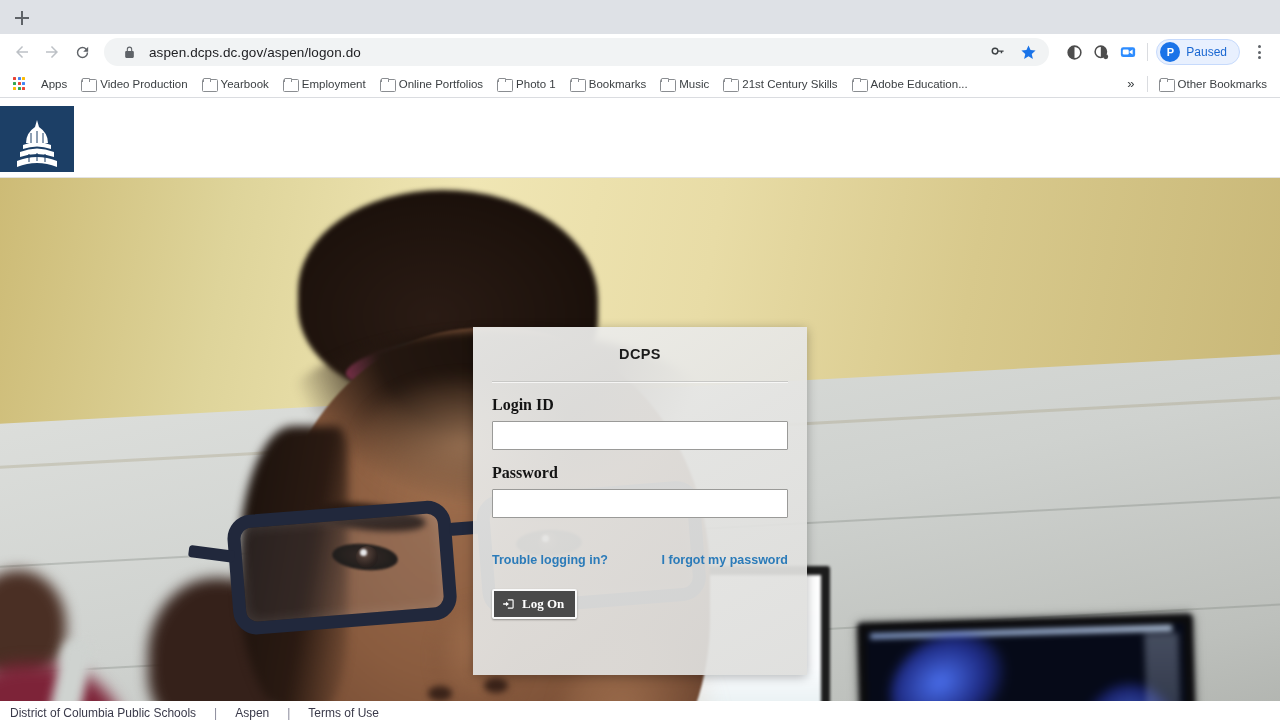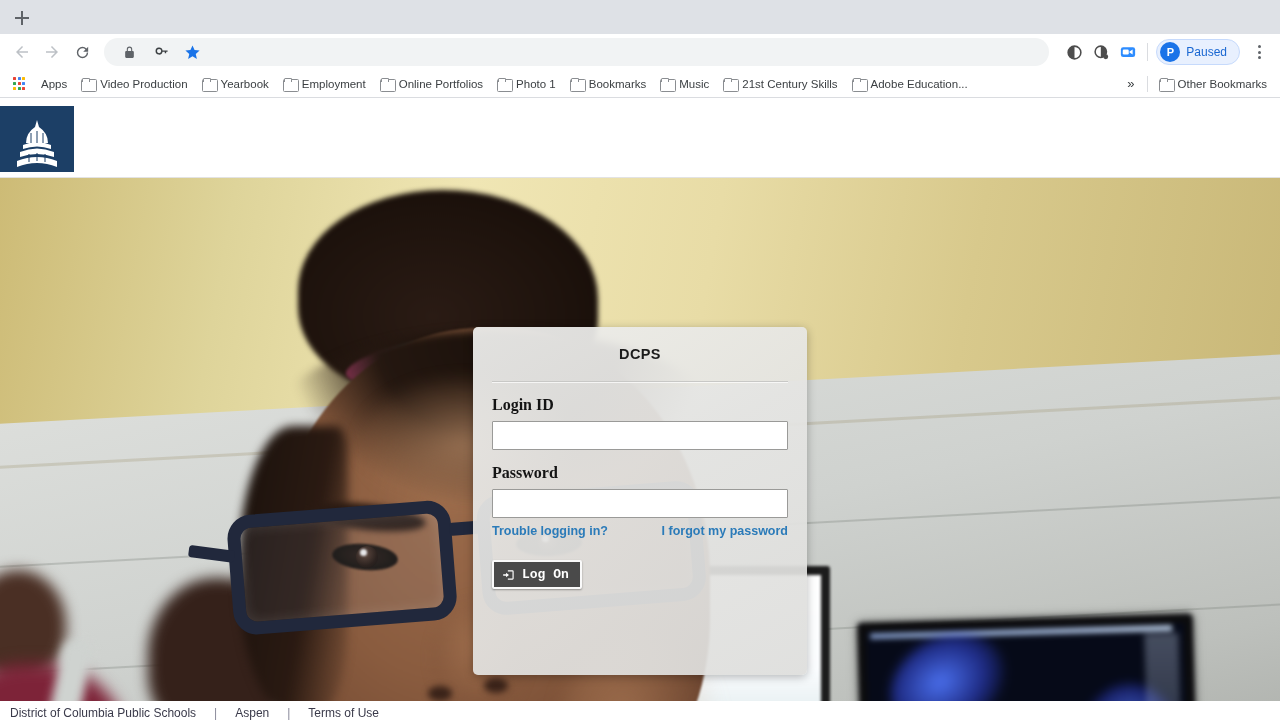--- a/index.html
+++ b/index.html
@@ -398,21 +398,21 @@
     background: linear-gradient(180deg, rgba(190,205,230,0.35), rgba(120,140,180,0.18));
     filter: blur(2px);
   }
   .imac-blur { filter: blur(2.4px); }
 
   
   .login-panel {
     position: absolute; left: 473px; top: 229px;
     width: 334px; height: 348px;
     background: linear-gradient(150deg, rgba(238,238,236,0.94) 0%, rgba(229,229,227,0.93) 45%, rgba(222,222,220,0.93) 100%);
-    border-radius: 5px;
+    border-radius: 0;
     box-shadow: 0 2px 10px rgba(0,0,0,0.28);
     z-index: 5;
     padding: 0 19px;
   }
   .panel-title {
     text-align: center; font-size: 14.5px; font-weight: bold;
     color: #1b1b1b; padding-top: 19px; letter-spacing: 0.4px;
   }
   .panel-rule {
     height: 1px; background: #c8c8c6; margin-top: 19px;
@@ -429,32 +429,32 @@
     font-size: 13px; padding: 0 6px;
     font-family: "Liberation Sans", sans-serif;
     color: #111;
   }
   .link-row {
     display: flex; justify-content: space-between;
     width: 296px; margin-top: 6px;
   }
   .blue-link {
     font-size: 12.5px; font-weight: bold; color: #2b7bb9;
-    text-decoration: none; cursor: pointer;
+    text-decoration: none; cursor: pointer; margin-top: 29px;
   }
   .logon-btn {
     margin-top: 22px;
     display: inline-flex; align-items: center; gap: 6px;
     background: #4a4a4a; color: #fff;
     border: 2px solid #fafafa;
     border-radius: 2px;
     padding: 5px 11px 5px 8px;
     font-size: 13px; font-weight: bold;
     cursor: pointer;
-    font-family: Liberation Mono, monospace;
+    font-family: Liberation Serif, serif;
     box-shadow: 0 1px 2px rgba(0,0,0,0.35);
   }
 
   
   .site-footer {
     position: absolute; left: 0; bottom: 0;
     width: 1280px; height: 23px;
     background: #fff;
     display: flex; align-items: center;
     justify-content: space-between;
@@ -491,20 +491,21 @@
           <path d="M17.65 6.35A7.95 7.95 0 0012 4a8 8 0 108 8h-2a6 6 0 11-6-6c1.66 0 3.14.69 4.22 1.78L13 11h7V4l-2.35 2.35z" fill="currentColor"></path>
         </svg>
     </div>
 
     <div class="omnibox">
       <span class="icon-btn">
         <svg width="13" height="13" viewBox="0 0 24 24">
             <path d="M12 1a5 5 0 00-5 5v3H6a2 2 0 00-2 2v9a2 2 0 002 2h12a2 2 0 002-2v-9a2 2 0 00-2-2h-1V6a5 5 0 00-5-5zm0 2a3 3 0 013 3v3H9V6a3 3 0 013-3z" fill="#5f6368"></path>
           </svg>
       </span>
+      <span class="url-text" title="Search Google or type a URL">aspen.dcps.dc.gov/aspen/logon.do</span>
       <span class="omni-icons">
         <span class="icon-btn">
           <svg width="17" height="17" viewBox="0 0 24 24">
               <path d="M7 10a3 3 0 106 0 3 3 0 00-6 0zm-2 0a5 5 0 019.9-1H22v2h-2v2h-2v-2h-3.1A5 5 0 015 10z" fill="#3c4043"></path>
             </svg>
         </span>
         <span class="icon-btn">
           <svg width="17" height="17" viewBox="0 0 24 24">
               <path d="M12 17.3l-6.2 3.7 1.6-7L2 9.2l7.1-.6L12 2l2.9 6.6 7.1.6-5.4 4.8 1.6 7z" fill="#1a73e8"></path>
             </svg>

